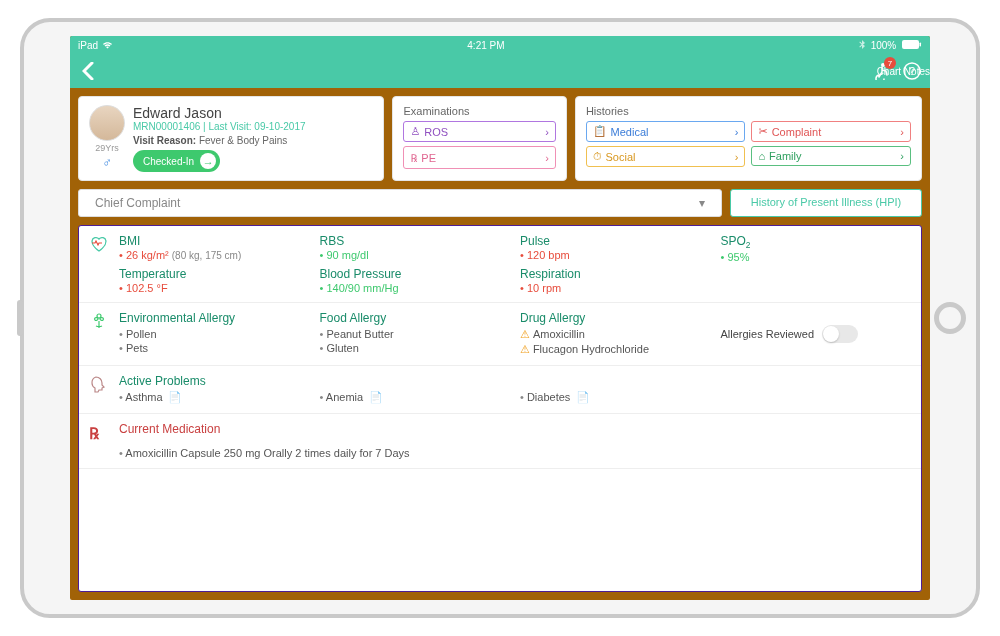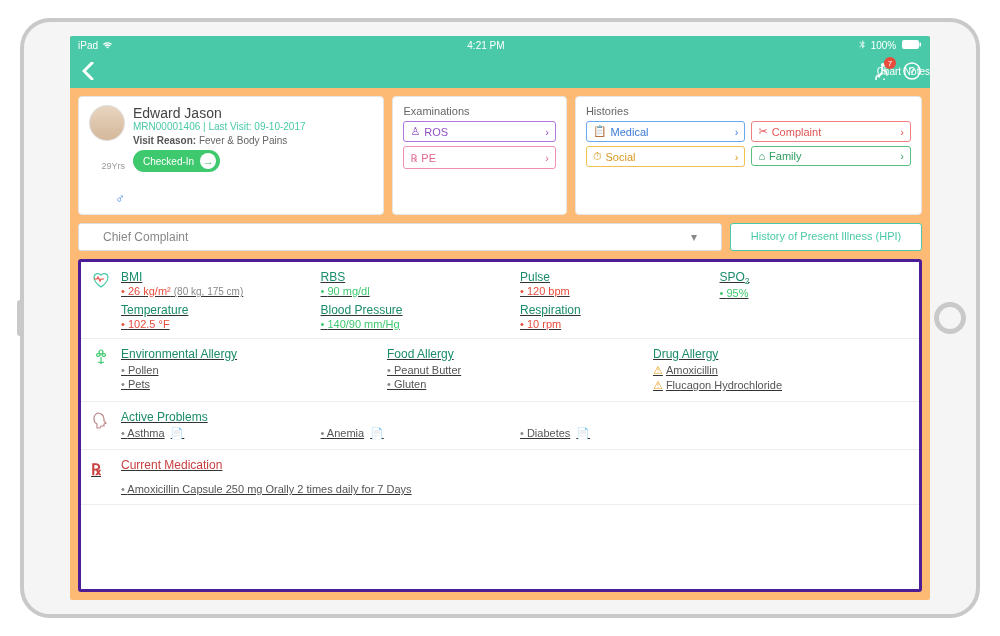--- a/index.html
+++ b/index.html
@@ -35,21 +35,21 @@
     left: -7px;
     top: 50%;
     transform: translateY(-50%);
     width: 6px; height: 36px;
     background: #c9c9c9;
     border-radius: 3px;
   }
   .screen {
     width: 100%;
     height: 100%;
-    background: #fdba74;
+    background: #a16207;
     border-radius: 2px;
     overflow: hidden;
     font-size: 12px;
     color: #333;
     display: flex;
     flex-direction: column;
   }
   .statusbar {
     height: 18px;
     background: #49c9a7;
@@ -73,21 +73,21 @@
   .navbar .title { position:absolute; left:0; right:0; text-align:right; font-size:10px; font-weight:500; }
   .nav-left, .nav-right { display:flex; align-items:center; gap:10px; z-index:1; }
   .nav-right { margin-left:auto; }
   .badge { position:absolute; top:-4px; right:-4px; background:#e74c3c; color:#fff; border-radius:50%; width:12px; height:12px; font-size:8px; display:flex; align-items:center; justify-content:center; }
   .icon-btn { position:relative; width:20px; height:20px; display:flex; align-items:center; justify-content:center; cursor:pointer; }
 
   .patient-row { display:flex; gap:8px; padding:8px; }
   .card { background:#fff; border:1px solid #e5e5e5; border-radius:4px; padding:8px 10px; }
   .patient-card { flex:1.4; display:flex; gap:8px; }
   .avatar { width:36px; height:36px; border-radius:50%; background:linear-gradient(#e8d5c0,#d4b89a); border:1px solid #ddd; }
-  .age-gender { text-align:right; font-size:9px; color:#999; margin-top:20px; }
+  .age-gender { text-align:center; font-size:9px; color:#999; margin-top:2px; }
   .gender { color:#4a90e2; font-size:13px; }
   .patient-info { flex:1; }
   .patient-name { font-size:14px; color:#444; }
   .mrn { font-size:10px; color:#49c9a7; }
   .visit-reason { font-size:10px; color:#666; margin-top:3px; }
   .visit-reason b { font-weight:600; color:#555; }
   .checked-in { display:inline-flex; align-items:center; gap:6px; background:#3ec96e; color:#fff; border-radius:12px; padding:3px 4px 3px 10px; font-size:10px; margin-top:4px; cursor:pointer; }
   .checked-in .circ { width:16px; height:16px; border-radius:50%; background:#fff; color:#3ec96e; display:flex; align-items:center; justify-content:center; font-size:11px; }
 
   .exam-card, .hist-card { flex:1; }
@@ -99,24 +99,24 @@
   .pill { display:flex; align-items:center; justify-content:space-between; border:1px solid; border-radius:3px; padding:3px 6px; font-size:11px; cursor:pointer; }
   .pill .pi { display:flex; align-items:center; gap:4px; }
   .pill-purple { border-color:#b076e0; color:#9050c0; }
   .pill-pink { border-color:#f090b5; color:#e06590; }
   .pill-blue { border-color:#6aa8f0; color:#3a7cd8; }
   .pill-yellow { border-color:#f0c050; color:#d89820; }
   .pill-red { border-color:#f08080; color:#e05555; }
   .pill-green { border-color:#5abf80; color:#30a060; }
 
   .complaint-row { display:flex; gap:8px; padding:0 8px 8px; }
-  .dropdown { flex:1; background:#fff; border:1px solid #ddd; border-radius:3px; padding:6px 24px; color:#888; display:flex; justify-content:space-between; align-items:center; cursor:pointer; }
+  .dropdown { flex:1; background:#fff; border:1px solid #ddd; border-radius:3px; padding:6px 16px; color:#888; display:flex; justify-content:space-between; align-items:center; cursor:pointer; }
   .hpi-btn { width:192px; text-align:center; background:#fff; border:1px solid #49c9a7; color:#49c9a7; border-radius:3px; padding:6px; cursor:pointer; font-size:11px; }
 
-  .content { flex:1; background:#fff; margin:0 8px 8px; border:3px solid #4c1d95; border-radius:3px; overflow-y:auto;text-decoration:underline; }
+  .content { flex:1; background:#fff; margin:0 8px 8px; border:1px solid #4c1d95; border-radius:3px; overflow-y:auto; }
   .section { display:flex; padding:8px 10px; border-bottom:1px solid #eee; gap:8px; }
   .sec-icon { width:22px; flex-shrink:0; }
   .sec-body { flex:1; display:flex; gap:10px; }
   .vcol { flex:1; }
   .metric-label { color:#1a8c6a; font-size:12px; font-weight:500; }
   .metric-val { font-size:11px; margin-top:1px; }
   .dot-red::before { content:"• "; color:#e74c3c; }
   .dot-green::before { content:"• "; color:#3ec96e; }
   .val-red { color:#e74c3c; }
   .val-green { color:#3ec96e; }
@@ -332,20 +332,24 @@
           <div class="vcol">
             <div class="alg-head">Food Allergy</div>
             <div class="li">Peanut Butter</div>
             <div class="li">Gluten</div>
           </div>
           <div class="vcol">
             <div class="alg-head">Drug Allergy</div>
             <div class="li warn"><span class="tri">⚠</span><span>Amoxicillin</span></div>
             <div class="li warn"><span class="tri">⚠</span><span>Flucagon Hydrochloride</span></div>
           </div>
+          <div class="vcol toggle-wrap">
+            <span>Allergies Reviewed</span>
+            <div class="toggle"></div>
+          </div>
         </div>
       </div>
 
       <div class="section">
         <div class="sec-icon">
           <svg width="20" height="20" viewBox="0 0 20 20">
               <path d="M7 3a6 6 0 0 1 6 6v2l2 2-2 1v2h-3l-1 2H6v-4c-2-1-3-3-3-5a6 6 0 0 1 4-6z" stroke="#b88" stroke-width="1.2" fill="none"></path>
             </svg>
         </div>
         <div class="sec-body">

